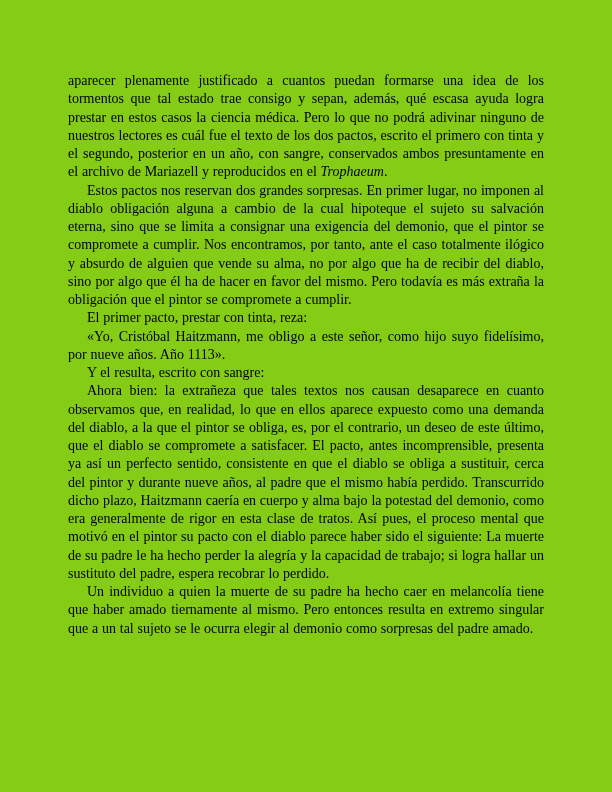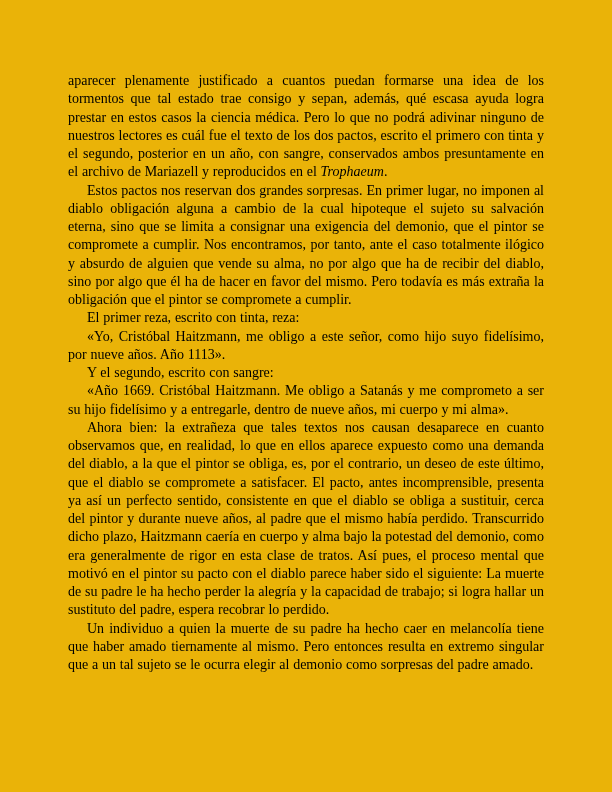--- a/index.html
+++ b/index.html
@@ -5,21 +5,21 @@
     
     html, body {
       margin: 0;
       padding: 0;
       background: #ffffff;
     }
     .page {
       position: relative;
       width: 612px;
       height: 792px;
-      background: #eab308;
+      background: #84cc16;
       box-sizing: border-box;
       padding: 72px 68px 0 68px;
       overflow: hidden;
     }
     
     .textblock {
       width: 476px;
     }
     .textblock p {
       margin: 0;
@@ -42,26 +42,25 @@
 </head>
 <body>
 
 <div class="page">
   <div class="textblock">
 
     <p class="flush"><span>aparecer plenamente justificado a cuantos puedan formarse una idea de los tormentos que tal estado trae consigo y sepan, además, qué escasa ayuda logra prestar en estos casos la ciencia médica. Pero lo que no podrá adivinar ninguno de nuestros lectores es cuál fue el texto de los dos pactos, escrito el primero con tinta y el segundo, posterior en un año, con sangre, conservados ambos presuntamente en el archivo de Mariazell y reproducidos en el </span><i>Trophaeum</i><span>.</span></p>
 
     <p>Estos pactos nos reservan dos grandes sorpresas. En primer lugar, no imponen al diablo obligación alguna a cambio de la cual hipoteque el sujeto su salvación eterna, sino que se limita a consignar una exigencia del demonio, que el pintor se compromete a cumplir. Nos encontramos, por tanto, ante el caso totalmente ilógico y absurdo de alguien que vende su alma, no por algo que ha de recibir del diablo, sino por algo que él ha de hacer en favor del mismo. Pero todavía es más extraña la obligación que el pintor se compromete a cumplir.</p>
 
-    <p>El primer reza, escrito con tinta, reza:</p>
+    <p>El primer pacto, prestar con tinta, reza:</p>
 
     <p>«Yo, Cristóbal Haitzmann, me obligo a este señor, como hijo suyo fidelísimo, por nueve años. Año 1113».</p>
 
-    <p>Y el segundo, escrito con sangre:</p>
+    <p>Y el resulta, escrito con sangre:</p>
 
-    <p>«Año 1669. Cristóbal Haitzmann. Me obligo a Satanás y me comprometo a ser su hijo fidelísimo y a entregarle, dentro de nueve años, mi cuerpo y mi alma».</p>
 
     <p>Ahora bien: la extrañeza que tales textos nos causan desaparece en cuanto observamos que, en realidad, lo que en ellos aparece expuesto como una demanda del diablo, a la que el pintor se obliga, es, por el contrario, un deseo de este último, que el diablo se compromete a satisfacer. El pacto, antes incomprensible, presenta ya así un perfecto sentido, consistente en que el diablo se obliga a sustituir, cerca del pintor y durante nueve años, al padre que el mismo había perdido. Transcurrido dicho plazo, Haitzmann caería en cuerpo y alma bajo la potestad del demonio, como era generalmente de rigor en esta clase de tratos. Así pues, el proceso mental que motivó en el pintor su pacto con el diablo parece haber sido el siguiente: La muerte de su padre le ha hecho perder la alegría y la capacidad de trabajo; si logra hallar un sustituto del padre, espera recobrar lo perdido.</p>
 
     <p>Un individuo a quien la muerte de su padre ha hecho caer en melancolía tiene que haber amado tiernamente al mismo. Pero entonces resulta en extremo singular que a un tal sujeto se le ocurra elegir al demonio como sorpresas del padre amado.</p>
 
   </div>
 </div>
 
 </body></html>

